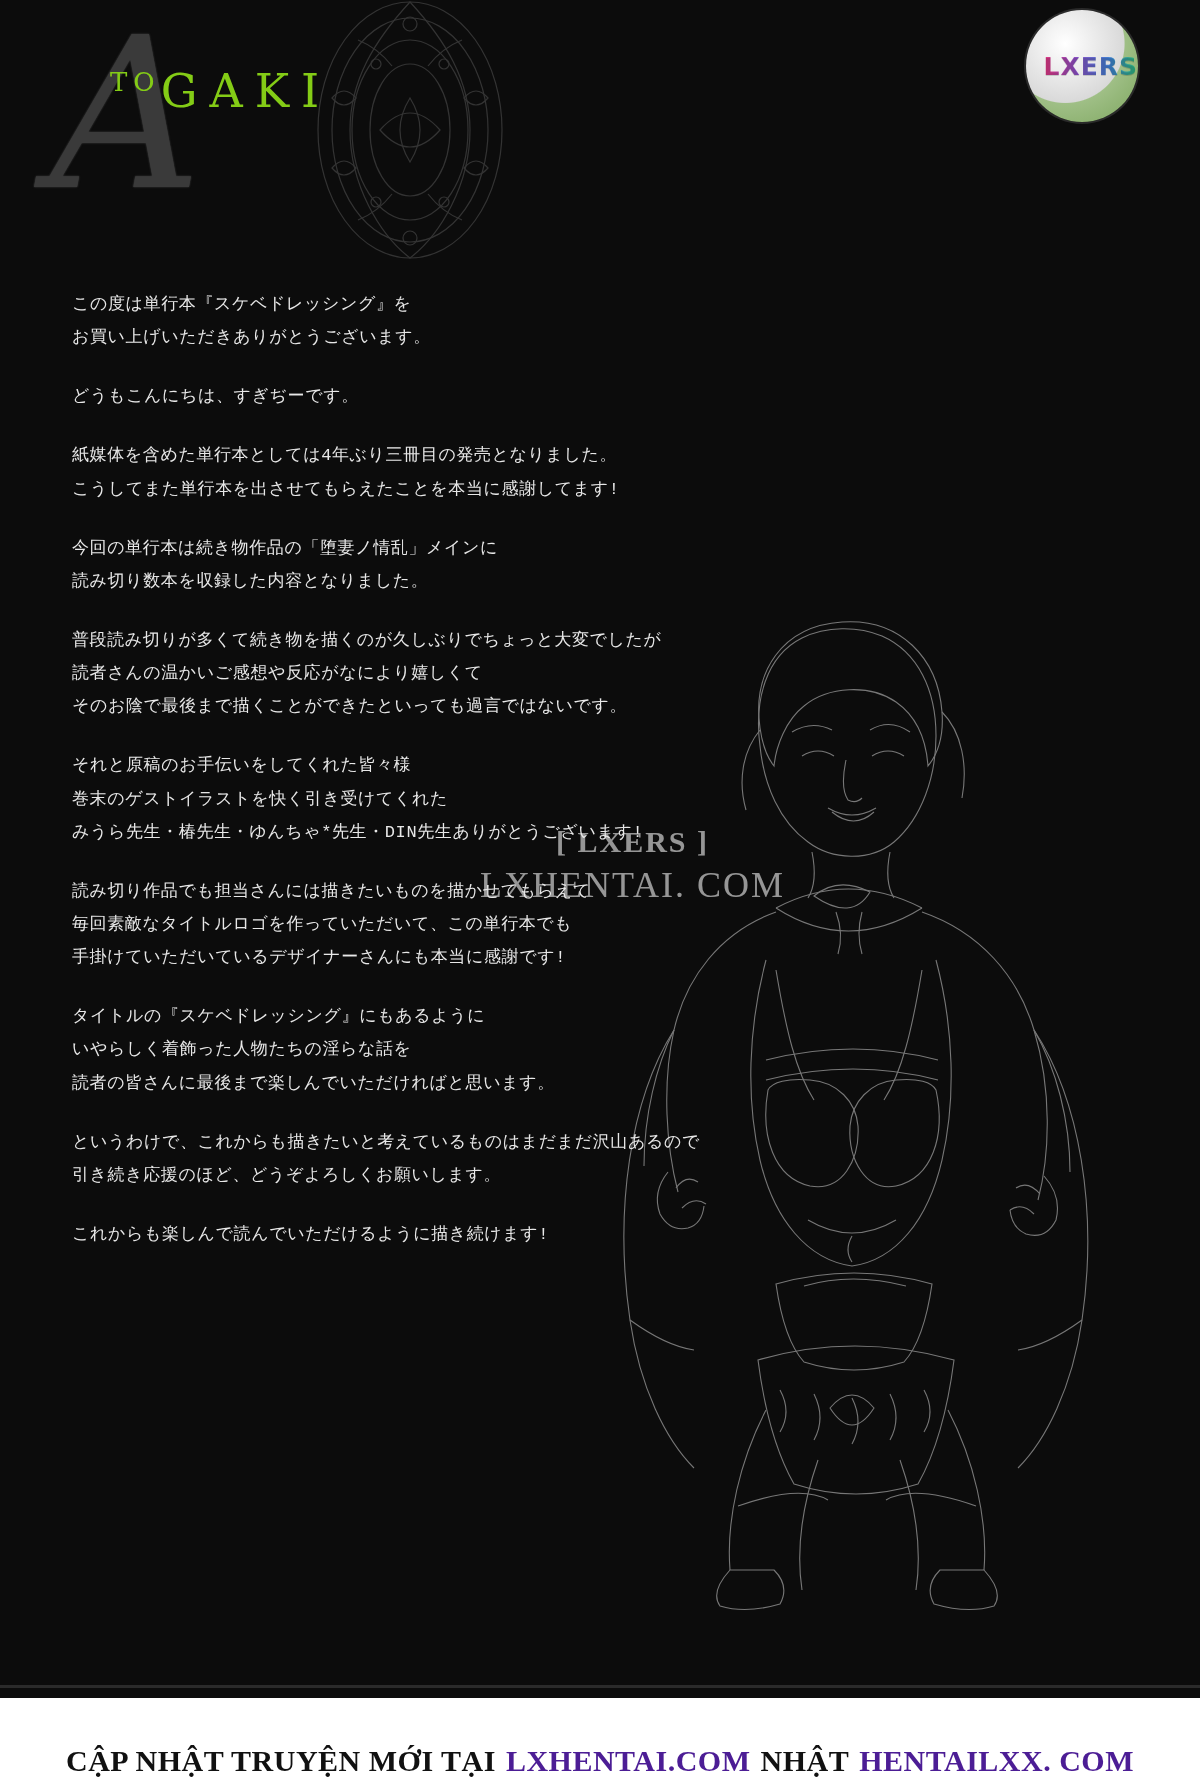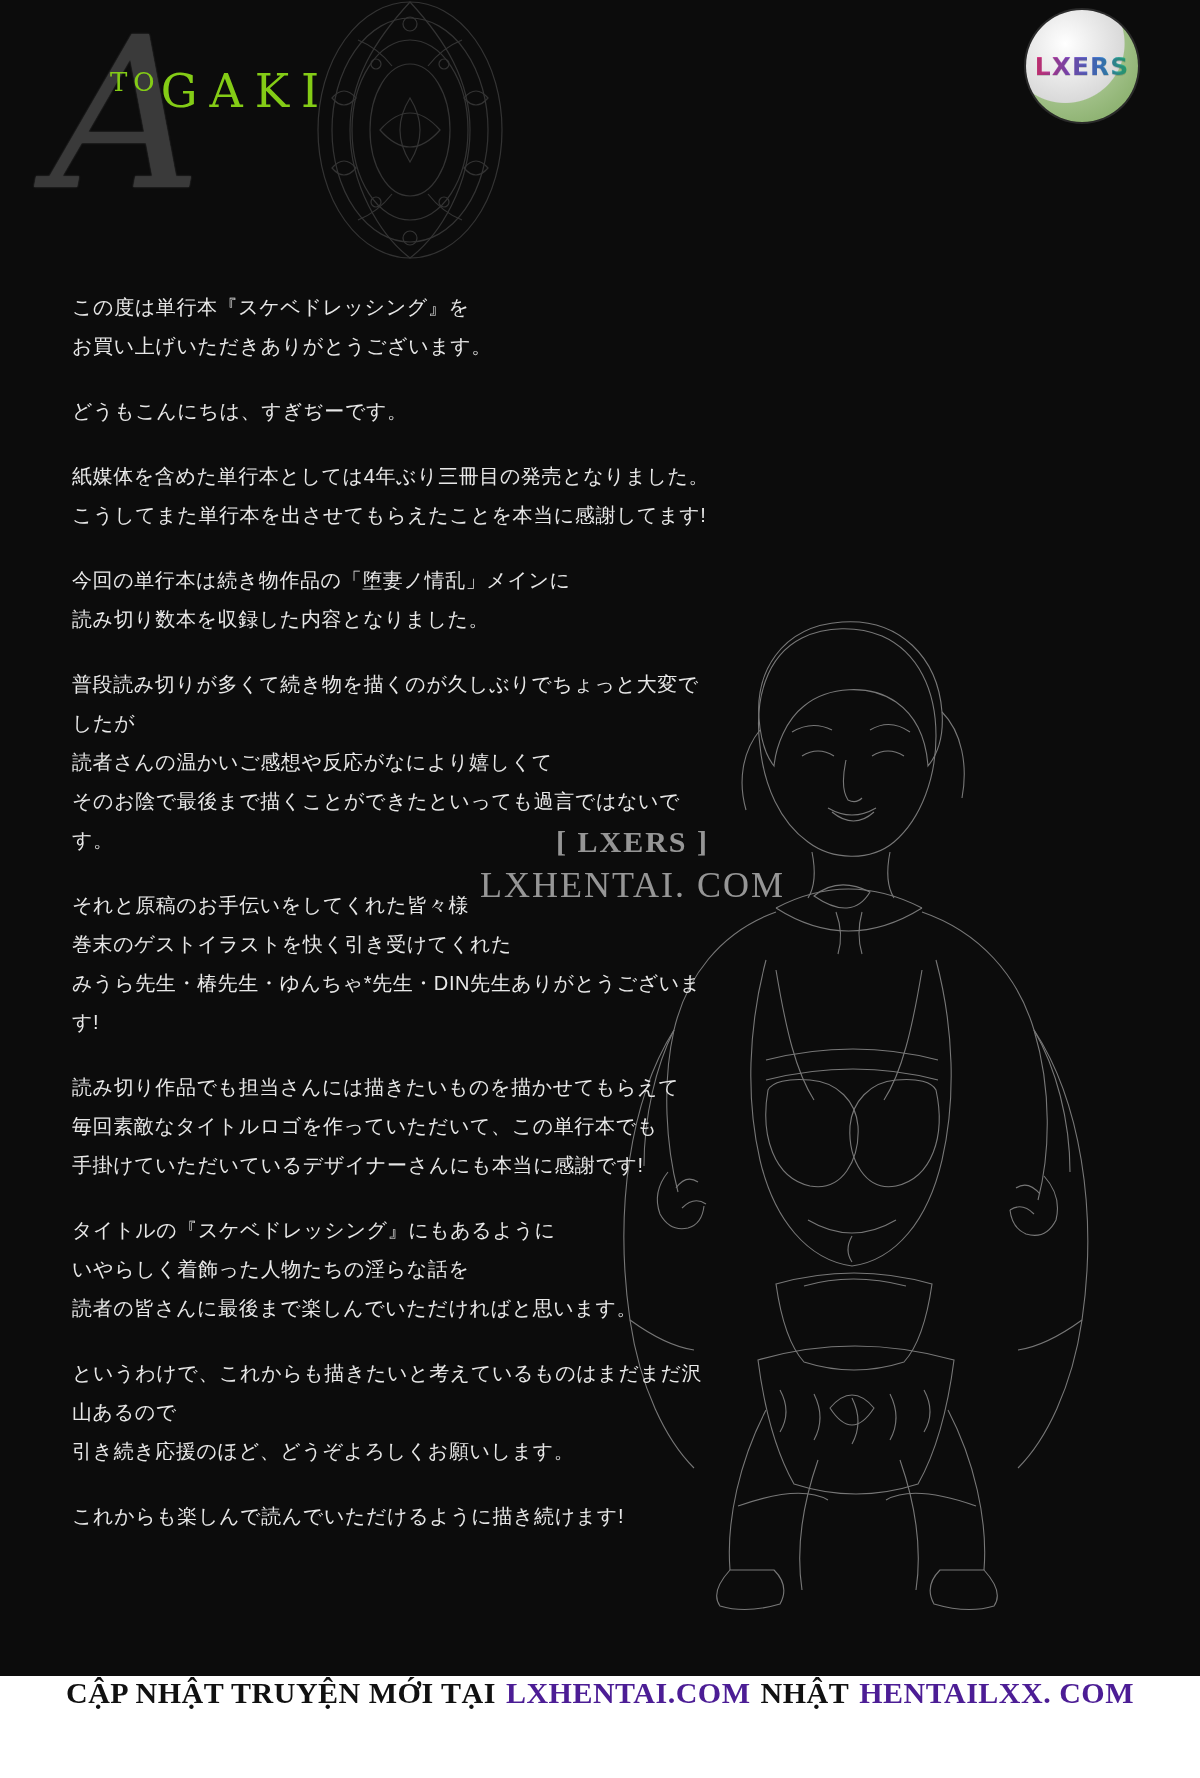--- a/index.html
+++ b/index.html
@@ -90,21 +90,21 @@
   .logo-badge {
     position: absolute;
     right: 62px;
     top: 10px;
     width: 112px;
     height: 112px;
     border-radius: 50%;
     background: radial-gradient(circle at 35% 30%, #ffffff 0%, #d9d9d9 55%, #9fbf86 56%, #7da65e 100%);
     display: flex;
     align-items: center;
-    justify-content: center;
+    justify-content: flex-end;
     box-shadow: 0 0 0 2px #2a2a2a;
   }
   .logo-badge .logo-text {
     font-family: "DejaVu Sans", sans-serif;
     font-weight: bold;
     font-size: 25px;
     letter-spacing: 1px;
     background: linear-gradient(90deg, #e2357d 0%, #8a4fc4 35%, #3f7fd1 70%, #2bb673 100%);
     -webkit-background-clip: text;
     background-clip: text;
@@ -112,22 +112,22 @@
     text-shadow: 0 1px 0 rgba(0,0,0,0.15);
   }
 
   
   .afterword {
     position: absolute;
     left: 72px;
     top: 288px;
     width: 640px;
     color: #e8e8e8;
-    font-family: Liberation Sans, sans-serif;
-    font-size: 20px;
+    font-family: Liberation Mono, monospace;
+    font-size: 17px;
     line-height: 1.95;
     letter-spacing: 0.6px;
   }
   .afterword .para { margin: 0 0 26px 0; white-space: pre-line; }
   .afterword .para:last-child { margin-bottom: 16px; }
 
   
   .watermark {
     position: absolute;
     left: 480px;
@@ -148,24 +148,24 @@
     letter-spacing: 2px;
     margin-top: 4px;
   }
 
   
   .footer {
     position: absolute;
     left: 0;
     bottom: 0;
     width: 1200px;
-    height: 102px;
+    height: 80px;
     background: #ffffff;
     display: flex;
-    align-items: flex-start;
+    align-items: flex-end;
     justify-content: center;
     gap: 10px;
     font-family: "Liberation Serif", serif;
     font-size: 30px;
     font-weight: bold;
     color: #111111;
     letter-spacing: 0.5px;
   }
   .footer .site { color: #4c1d95; }
   .footer-divider {

